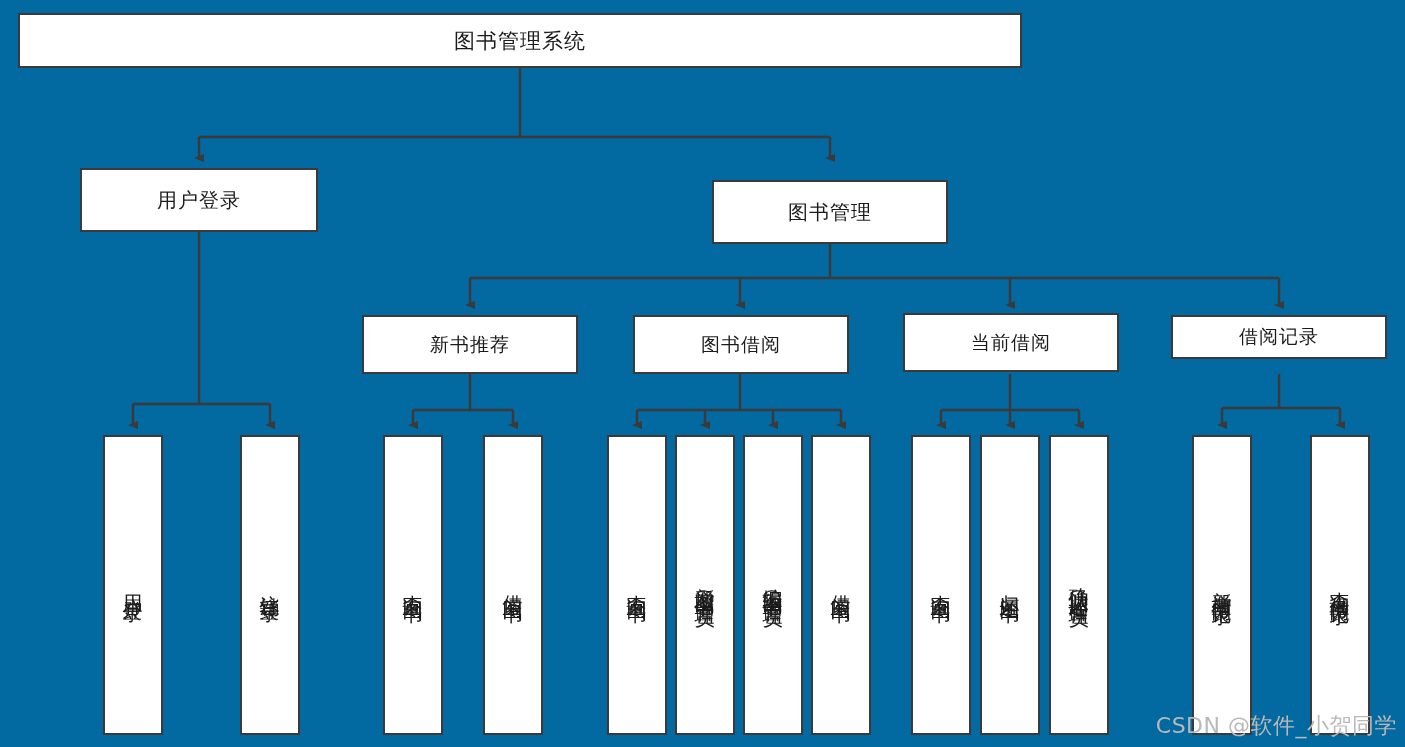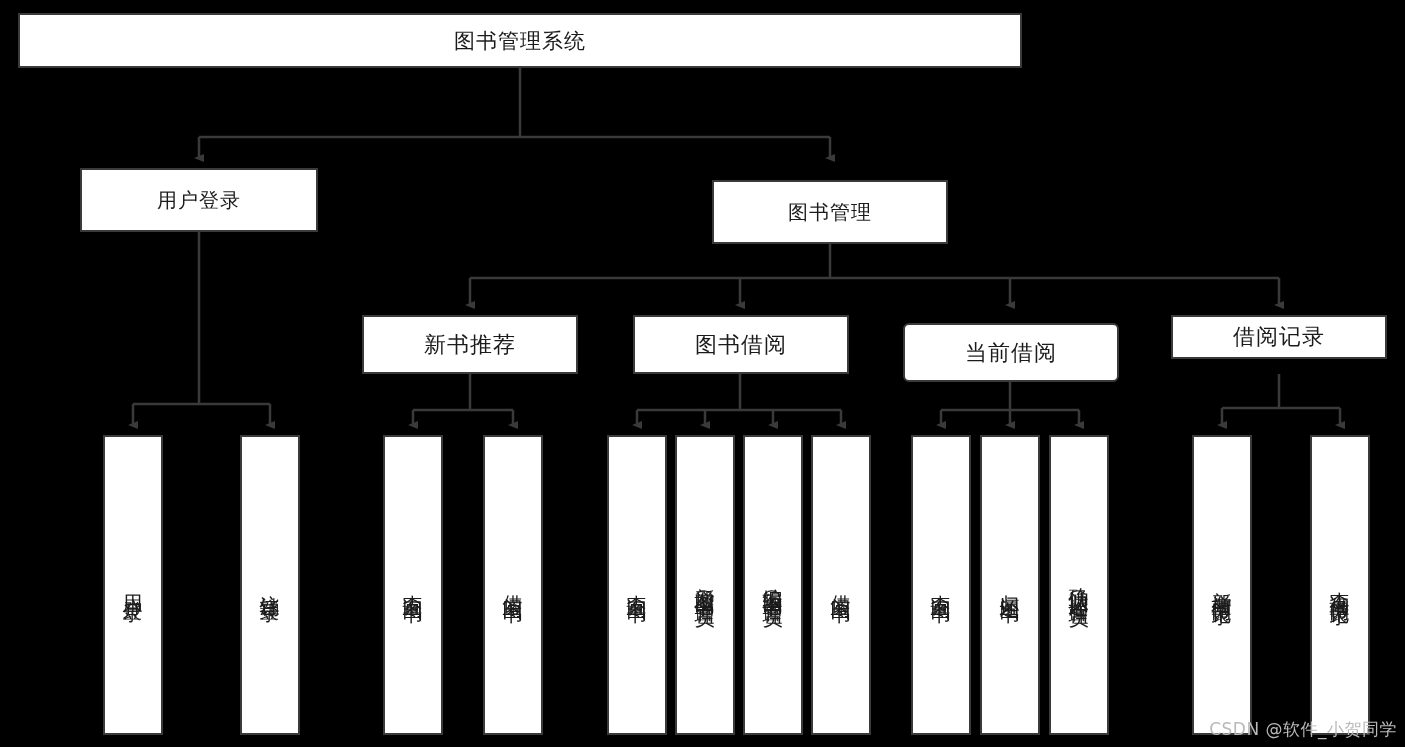--- a/index.html
+++ b/index.html
@@ -7,21 +7,21 @@
     padding: 0;
     background: #ffffff;
   }
   body {
     font-family: "DejaVu Sans", "Liberation Sans", sans-serif;
   }
   #canvas {
     position: relative;
     width: 1405px;
     height: 747px;
-    background: #000000;
+    background: #0369a1;
     overflow: hidden;
   }
   #svg-links {
     position: absolute;
     left: 0;
     top: 0;
     width: 1405px;
     height: 747px;
     pointer-events: none;
   }
@@ -36,21 +36,21 @@
     color: #1b1b1b;
     z-index: 2;
   }
   .node.root {
     font-size: 21px;
   }
   .node.level2 {
     font-size: 20px;
   }
   .node.level3 {
-    font-size: 22px;
+    font-size: 19px;
   }
   .node.leaf {
     font-size: 20px;
     align-items: center;
     justify-content: center;
     padding-top: 6px;
     padding-bottom: 6px;
   }
   .vlabel {
     writing-mode: vertical-rl;
@@ -61,21 +61,21 @@
     text-align: center;
   }
   .hlabel {
     white-space: nowrap;
     letter-spacing: 1px;
   }
   #watermark {
     position: absolute;
     right: 8px;
     bottom: 6px;
-    font-size: 17px;
+    font-size: 22px;
     color: #b9b9b9;
     letter-spacing: 0.5px;
     white-space: nowrap;
     z-index: 3;
   }
 </style>
 </head>
 <body>
 
 <div id="canvas">
@@ -140,21 +140,21 @@
   <div class="node level2" style="left:712px; top:180px; width:236px; height:64px;">
     <span class="hlabel">图书管理</span>
   </div>
 
   <div class="node level3" style="left:362px; top:315px; width:216px; height:59px;">
     <span class="hlabel">新书推荐</span>
   </div>
   <div class="node level3" style="left:633px; top:315px; width:216px; height:59px;">
     <span class="hlabel">图书借阅</span>
   </div>
-  <div class="node level3" style="left:903px; top:323px; width:216px; height:59px;border-radius:6px;">
+  <div class="node level3" style="left:903px; top:313px; width:216px; height:59px;">
     <span class="hlabel">当前借阅</span>
   </div>
   <div class="node level3" style="left:1171px; top:315px; width:216px; height:44px;">
     <span class="hlabel">借阅记录</span>
   </div>
 
   <div class="node leaf" style="left:103px; top:435px; width:60px; height:300px;">
     <span class="vlabel">用户登录</span>
   </div>
   <div class="node leaf" style="left:240px; top:435px; width:60px; height:300px;">

